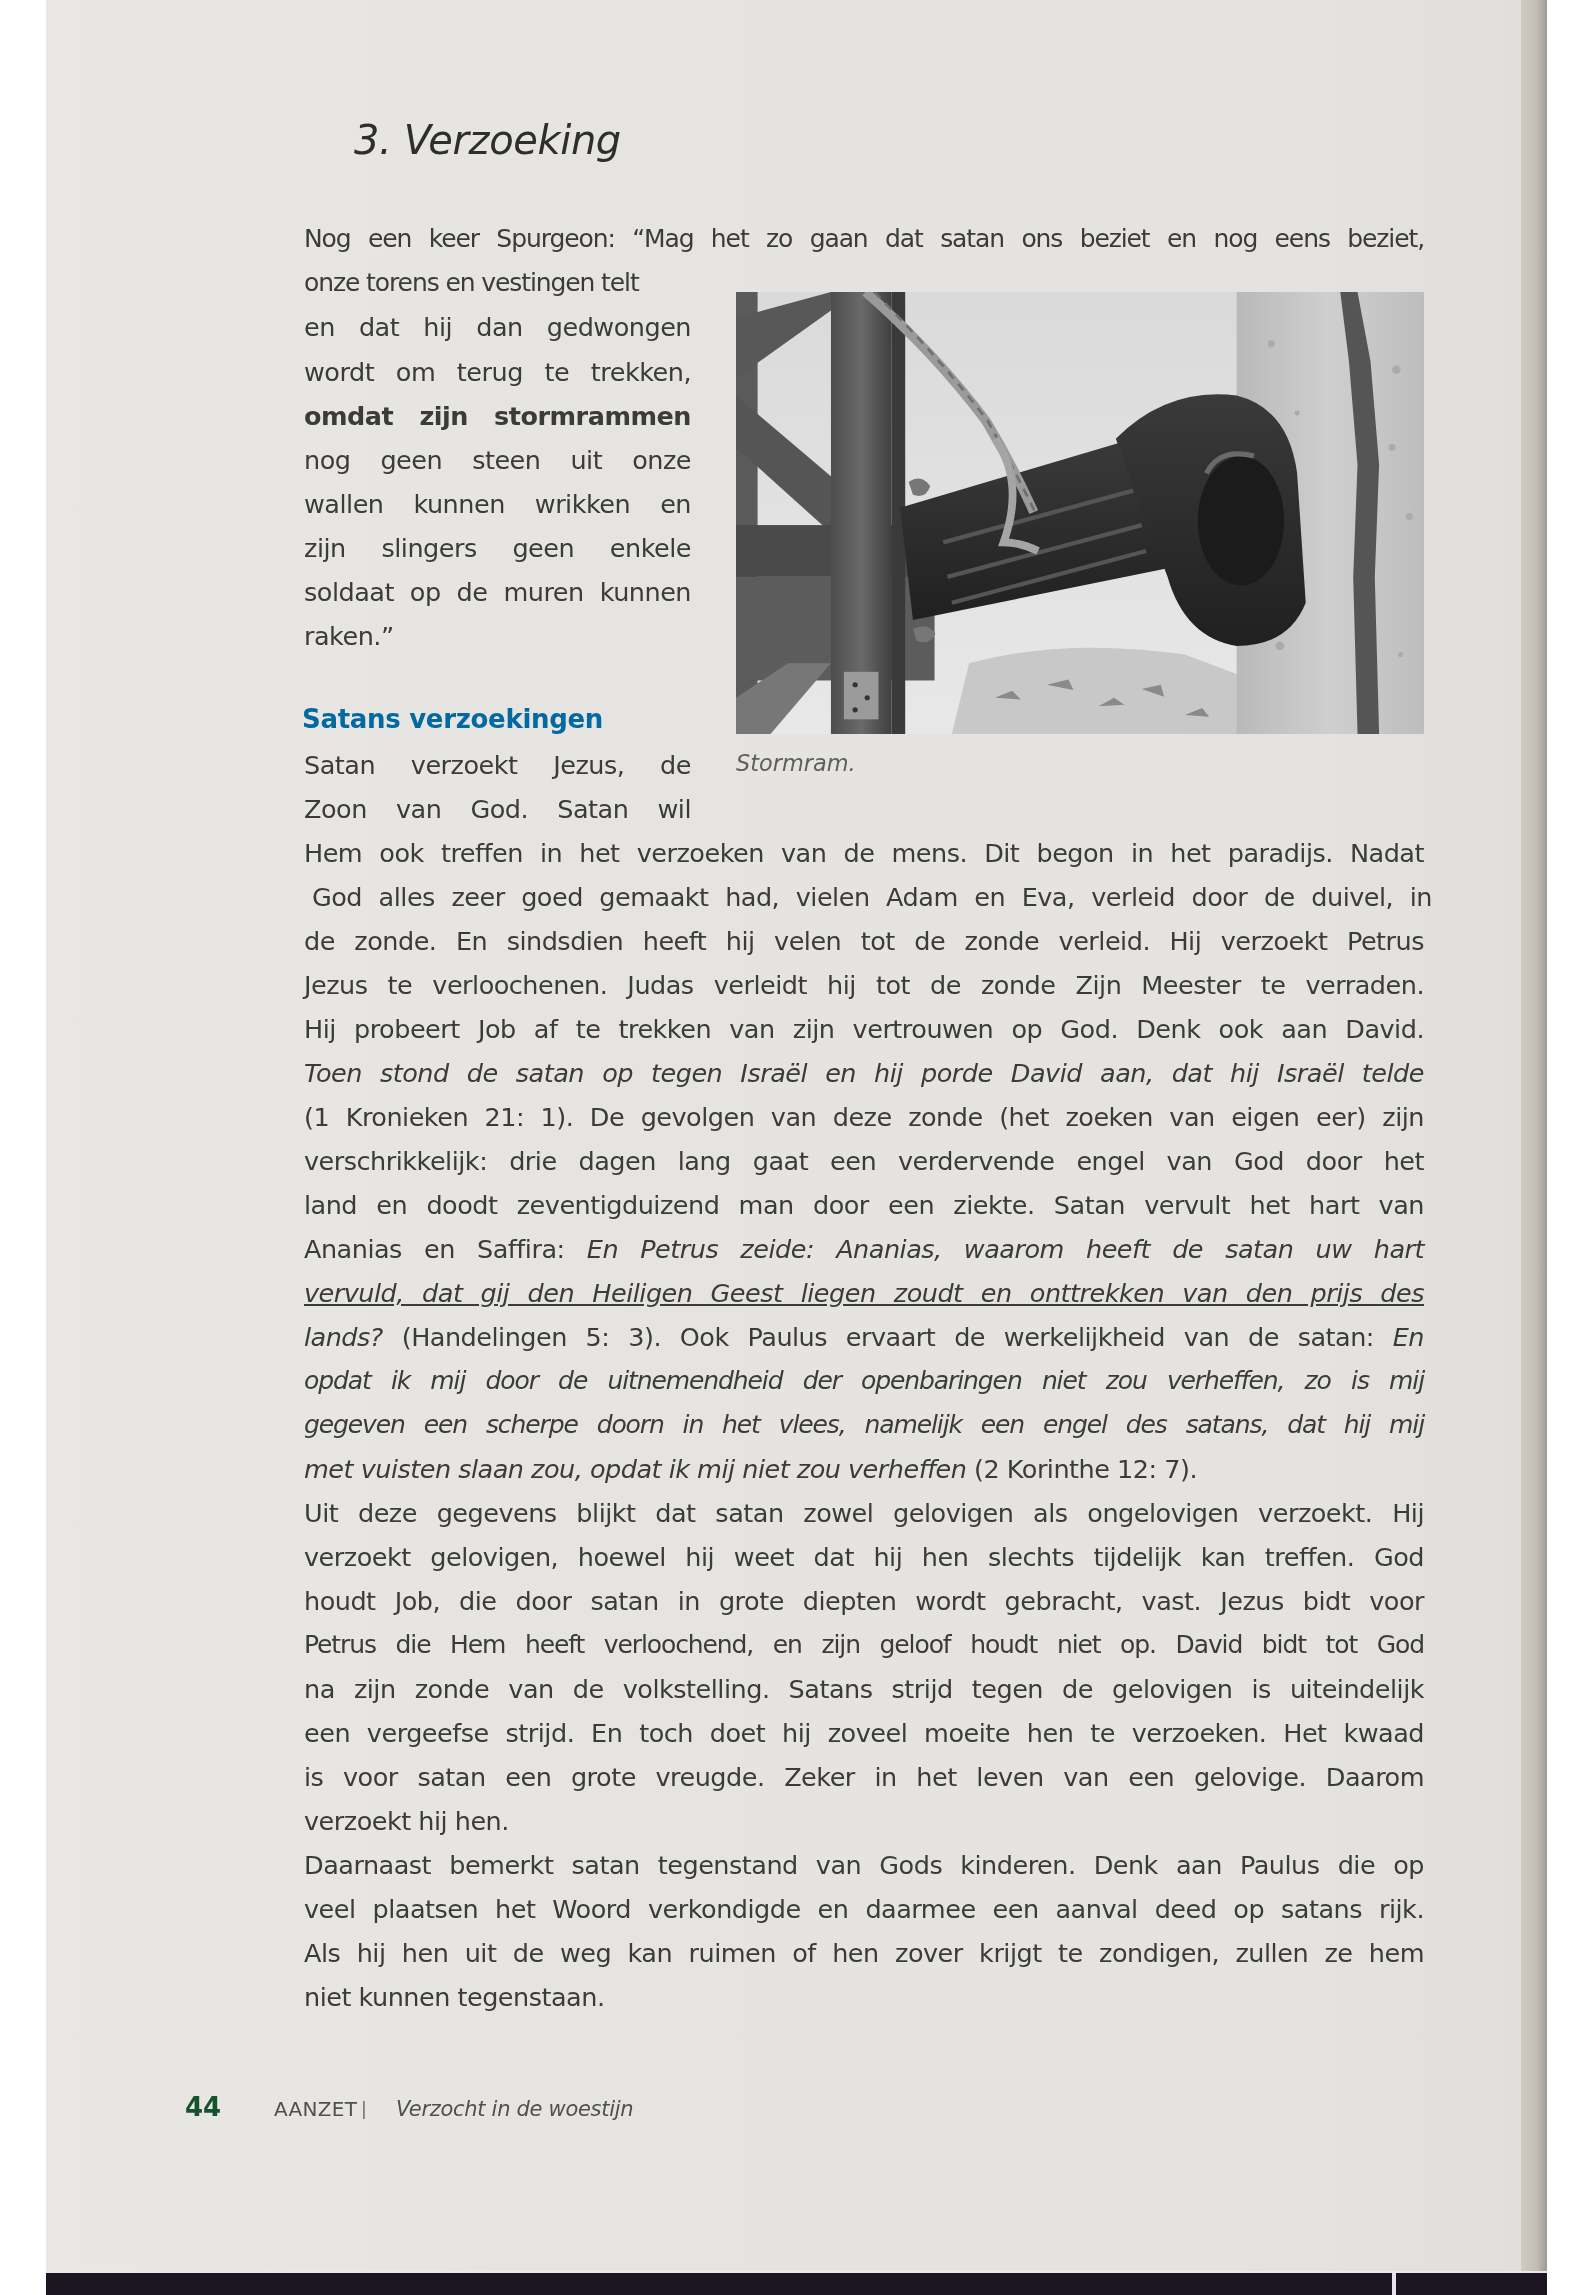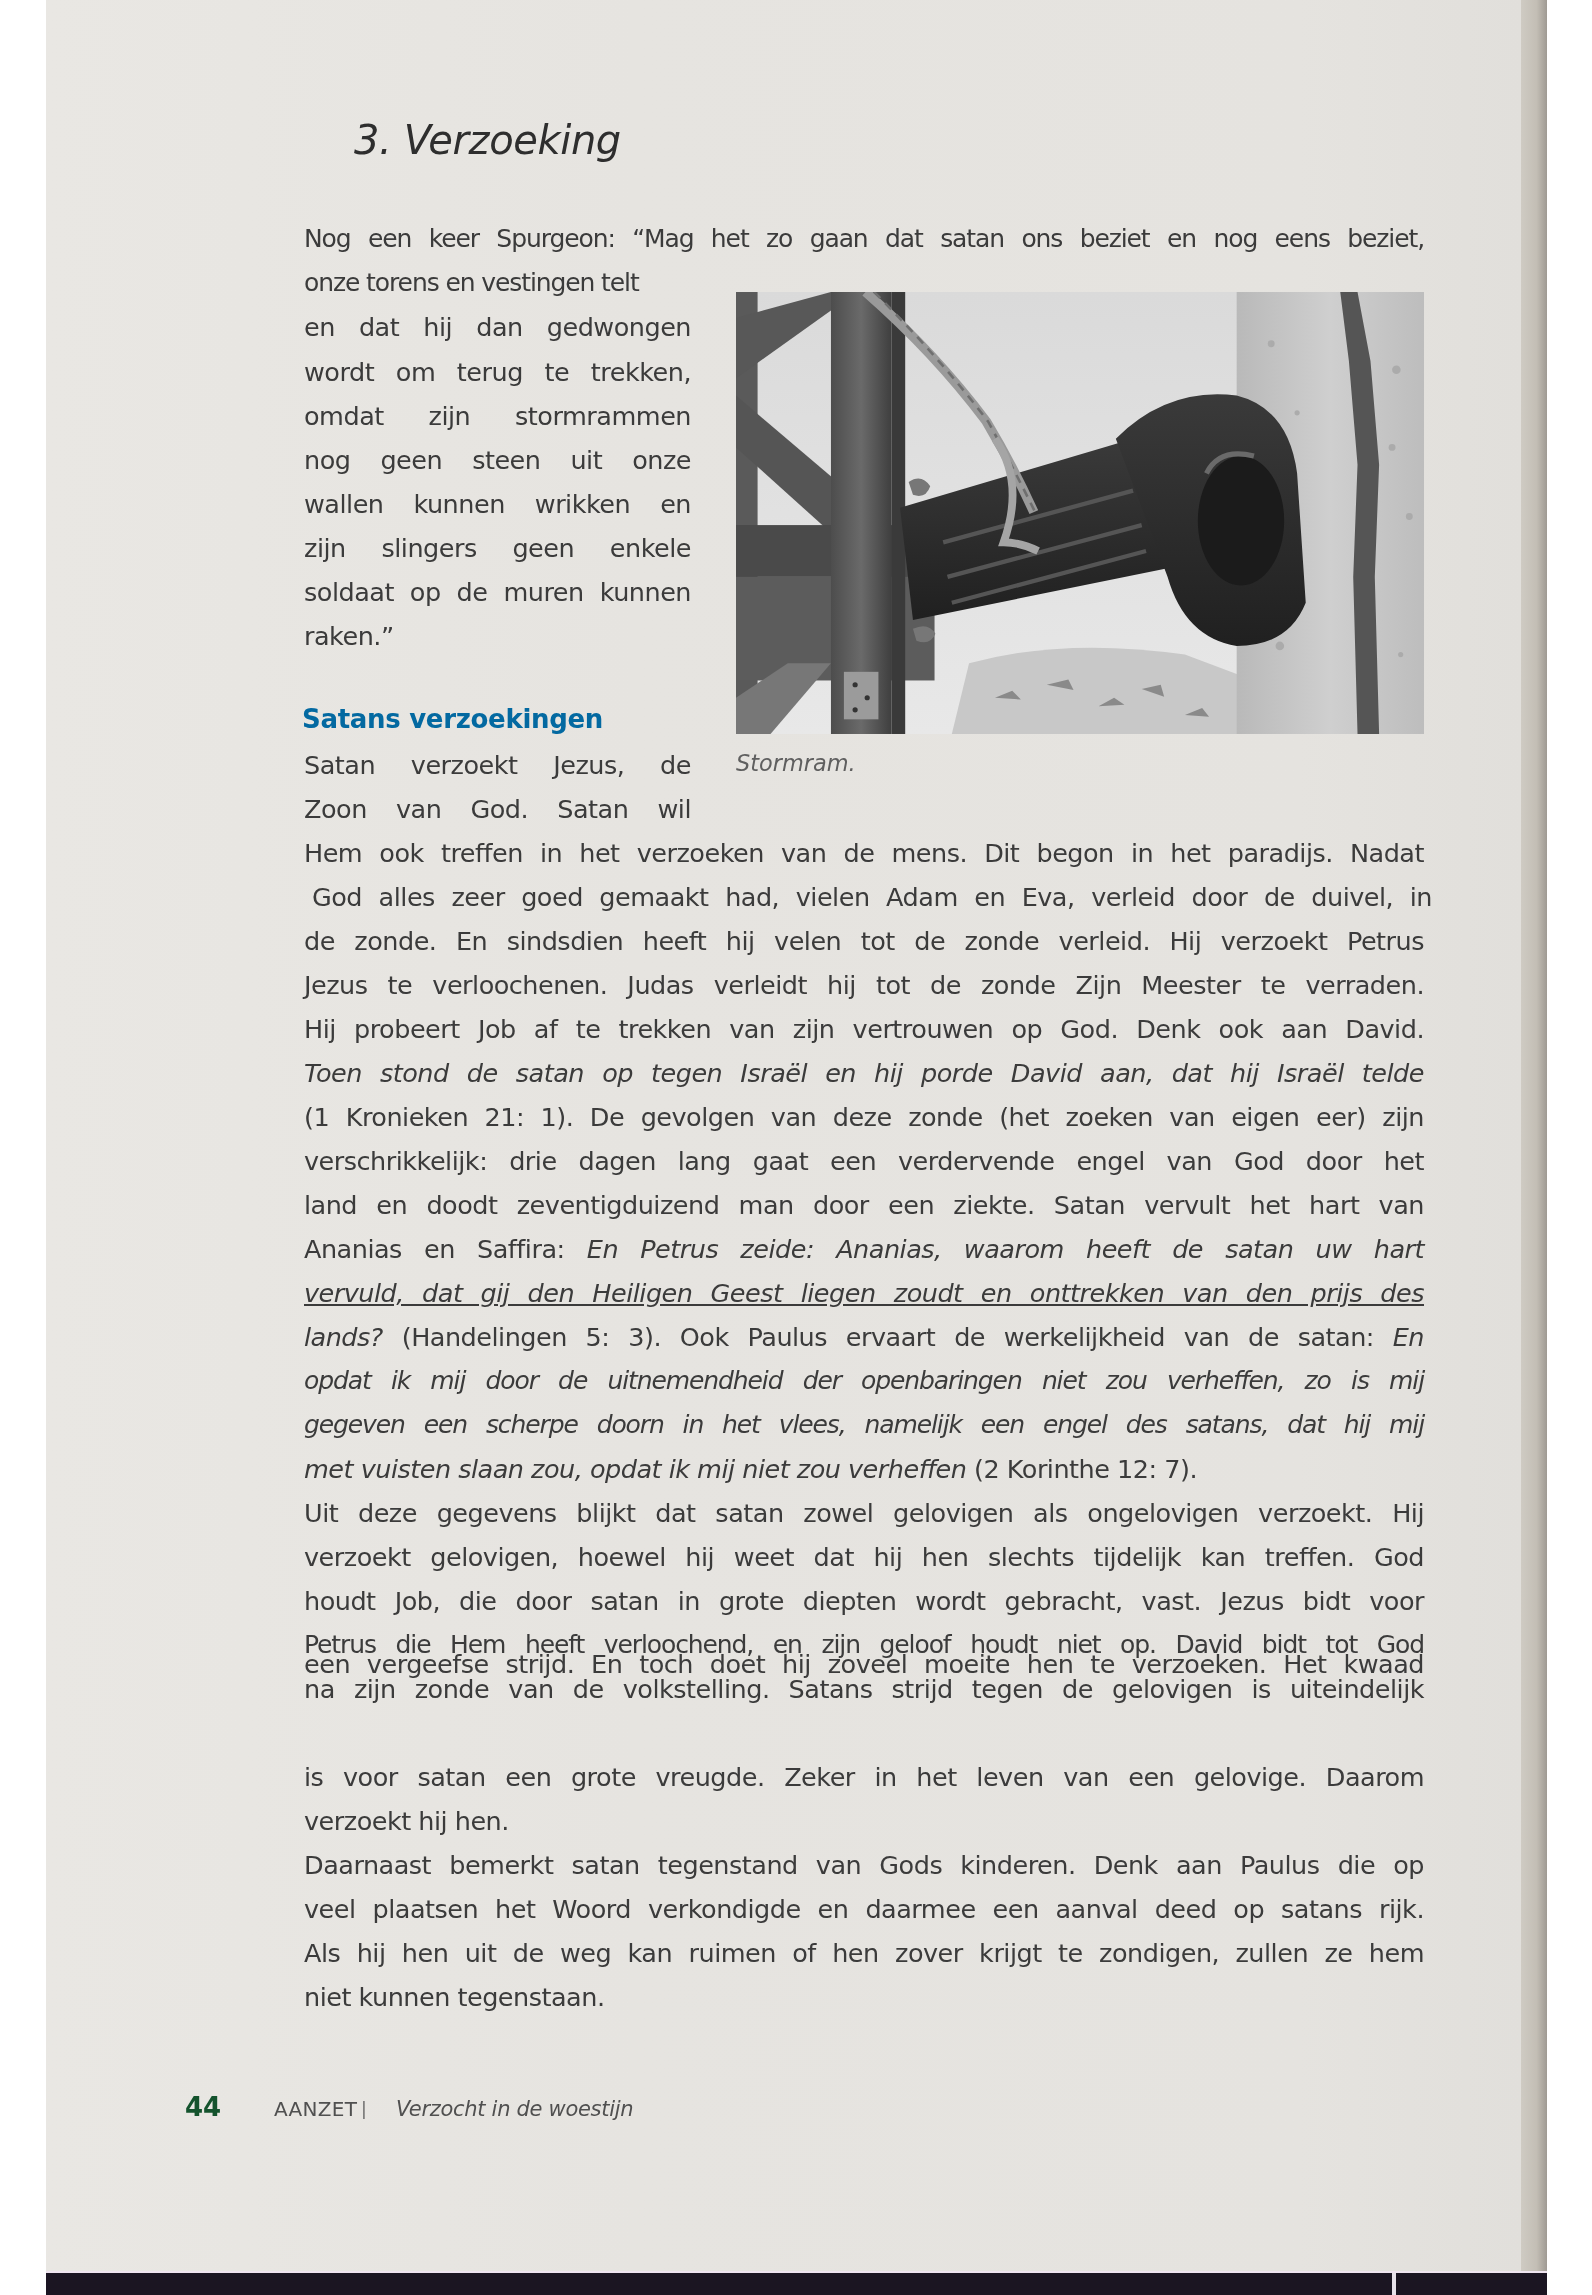--- a/index.html
+++ b/index.html
@@ -76,21 +76,21 @@
 <div class="bottom-band">
     <div class="tick"></div>
   </div>
 
 <div class="heading">3. Verzoeking</div>
 
 <div class="line full cond" style="top:217px;">Nog een keer Spurgeon: “Mag het zo gaan dat satan ons beziet en nog eens beziet,</div>
 <div class="line narrow last cond" style="top:261px;">onze torens en vestingen telt</div>
 <div class="line narrow" style="top:305px;">en dat hij dan gedwongen</div>
 <div class="line narrow" style="top:350px;">wordt om terug te trekken,</div>
-<div class="line narrow" style="top:394px;">omdat zijn stormrammen</div>
+<div class="line narrow" style="top:394px;font-weight:bold;">omdat zijn stormrammen</div>
 <div class="line narrow" style="top:438px;">nog geen steen uit onze</div>
 <div class="line narrow" style="top:482px;">wallen kunnen wrikken en</div>
 <div class="line narrow" style="top:526px;">zijn slingers geen enkele</div>
 <div class="line narrow" style="top:570px;">soldaat op de muren kunnen</div>
 <div class="line narrow last" style="top:614px;">raken.”</div>
 
 <div class="photo" role="img" aria-label="Stormram photo: a wooden battering ram with a carved ram's head striking a stone wall">
   <svg width="688" height="442" viewBox="0 0 797 512" xmlns="http://www.w3.org/2000/svg">
     <defs>
       <linearGradient id="sky" x1="0" y1="0" x2="0" y2="1">
@@ -176,21 +176,21 @@
 <div class="line full i" style="top:1271px;text-decoration:underline;">vervuld, dat gij den Heiligen Geest liegen zoudt en onttrekken van den prijs des</div>
 <div class="line full" style="top:1315px;"><span class="i">lands?</span><span> (Handelingen 5: 3). Ook Paulus ervaart de werkelijkheid van de satan: </span><span class="i">En</span></div>
 <div class="line full i cond" style="top:1359px;">opdat ik mij door de uitnemendheid der openbaringen niet zou verheffen, zo is mij</div>
 <div class="line full i cond" style="top:1403px;">gegeven een scherpe doorn in het vlees, namelijk een engel des satans, dat hij mij</div>
 <div class="line full last" style="top:1447px;"><span class="i">met vuisten slaan zou, opdat ik mij niet zou verheffen</span><span> (2 Korinthe 12: 7).</span></div>
 <div class="line full" style="top:1491px;">Uit deze gegevens blijkt dat satan zowel gelovigen als ongelovigen verzoekt. Hij</div>
 <div class="line full" style="top:1535px;">verzoekt gelovigen, hoewel hij weet dat hij hen slechts tijdelijk kan treffen. God</div>
 <div class="line full" style="top:1579px;">houdt Job, die door satan in grote diepten wordt gebracht, vast. Jezus bidt voor</div>
 <div class="line full cond" style="top:1623px;">Petrus die Hem heeft verloochend, en zijn geloof houdt niet op. David bidt tot God</div>
 <div class="line full" style="top:1667px;">na zijn zonde van de volkstelling. Satans strijd tegen de gelovigen is uiteindelijk</div>
-<div class="line full" style="top:1642px;">een vergeefse strijd. En toch doet hij zoveel moeite hen te verzoeken. Het kwaad</div>
+<div class="line full" style="top:1711px;">een vergeefse strijd. En toch doet hij zoveel moeite hen te verzoeken. Het kwaad</div>
 <div class="line full" style="top:1755px;">is voor satan een grote vreugde. Zeker in het leven van een gelovige. Daarom</div>
 <div class="line full last" style="top:1799px;">verzoekt hij hen.</div>
 <div class="line full" style="top:1843px;">Daarnaast bemerkt satan tegenstand van Gods kinderen. Denk aan Paulus die op</div>
 <div class="line full" style="top:1887px;">veel plaatsen het Woord verkondigde en daarmee een aanval deed op satans rijk.</div>
 <div class="line full" style="top:1931px;">Als hij hen uit de weg kan ruimen of hen zover krijgt te zondigen, zullen ze hem</div>
 <div class="line full last" style="top:1975px;">niet kunnen tegenstaan.</div>
 
 <div class="footer-page">44</div>
 <div class="footer-series">AANZET</div>
 <div class="footer-sep">|</div>

